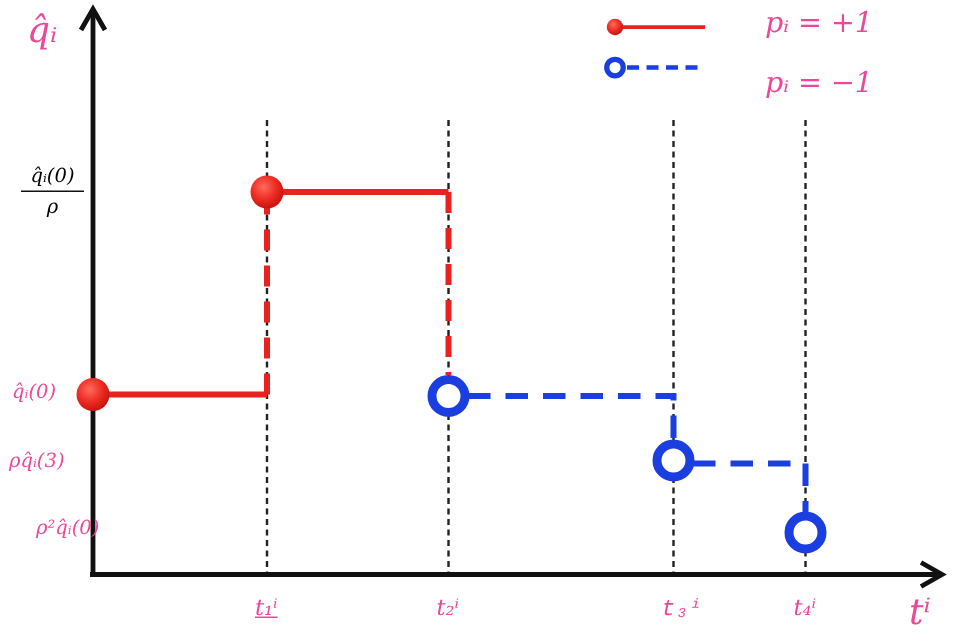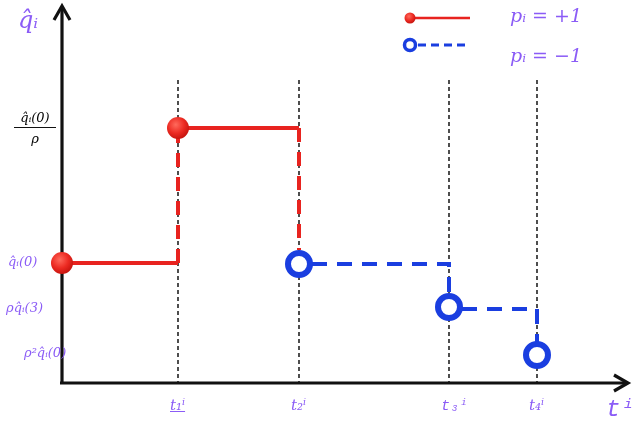--- a/index.html
+++ b/index.html
@@ -1,18 +1,18 @@
 <!DOCTYPE html>
 <html><head>
 <meta charset="utf-8">
 <style>
   html, body { margin: 0; padding: 0; background: #ffffff; }
   body { width: 640px; height: 429px; position: relative; overflow: hidden; font-family: "DejaVu Serif", serif; }
   svg { position: absolute; left: 0; top: 0; }
-  .lbl { position: absolute; font-family: "DejaVu Serif", serif; color: #8b5cf6; font-style: italic; white-space: nowrap; }
+  .lbl { position: absolute; font-family: "DejaVu Serif", serif; color: #ec4899; font-style: italic; white-space: nowrap; }
   .ylbl { font-size: 13px; }
   .xlbl { font-size: 15px; }
   .legend-txt { font-size: 19px; margin-left: 36px; }
   .frac { position: absolute; left: 14px; top: 110px; width: 42px; text-align: center; font-style: italic; font-size: 13px; }
   .frac .num { display: block; border-bottom: 1px solid #111; padding-bottom: 2px; }
   .frac .den { display: block; padding-top: 3px; }
 </style>
 </head>
 <body>
 
@@ -62,21 +62,21 @@
     <circle cx="410" cy="18" r="5.5" fill="url(#redball)"></circle>
     <line x1="418" y1="45" x2="470" y2="45" stroke="#1a3ee0" stroke-width="3" stroke-dasharray="8,5"></line>
     <circle cx="410" cy="45" r="5.5" fill="#fff" stroke="#1a3ee0" stroke-width="3.5"></circle>
   </g>
 </svg>
 
 <div class="lbl legend-txt" style="left:474px; top:4px;">pᵢ = +1</div>
 <div class="lbl legend-txt" style="left:474px; top:44px;">pᵢ = −1</div>
 
 <div class="lbl" style="left:18px; top:6px; font-size:24px;">q̂ᵢ</div>
-<div class="lbl" style="left:606px; top:394px; font-size:24px;font-family:Liberation Mono, monospace;">tⁱ</div>
+<div class="lbl" style="left:606px; top:394px; font-size:24px;">tⁱ</div>
 
 <div class="frac">
   <span class="num">q̂ᵢ(0)</span>
   <span class="den">ρ</span>
 </div>
 <div class="lbl ylbl" style="left:8px; top:254px;">q̂ᵢ(0)</div>
 <div class="lbl ylbl" style="left:6px; top:300px;">ρq̂ᵢ(3)</div>
 <div class="lbl ylbl" style="left:4px; top:345px;margin-left:20px;">ρ²q̂ᵢ(0)</div>
 
 <div class="lbl xlbl" style="left:170px; top:396px;text-decoration:underline;">t₁ⁱ</div>

